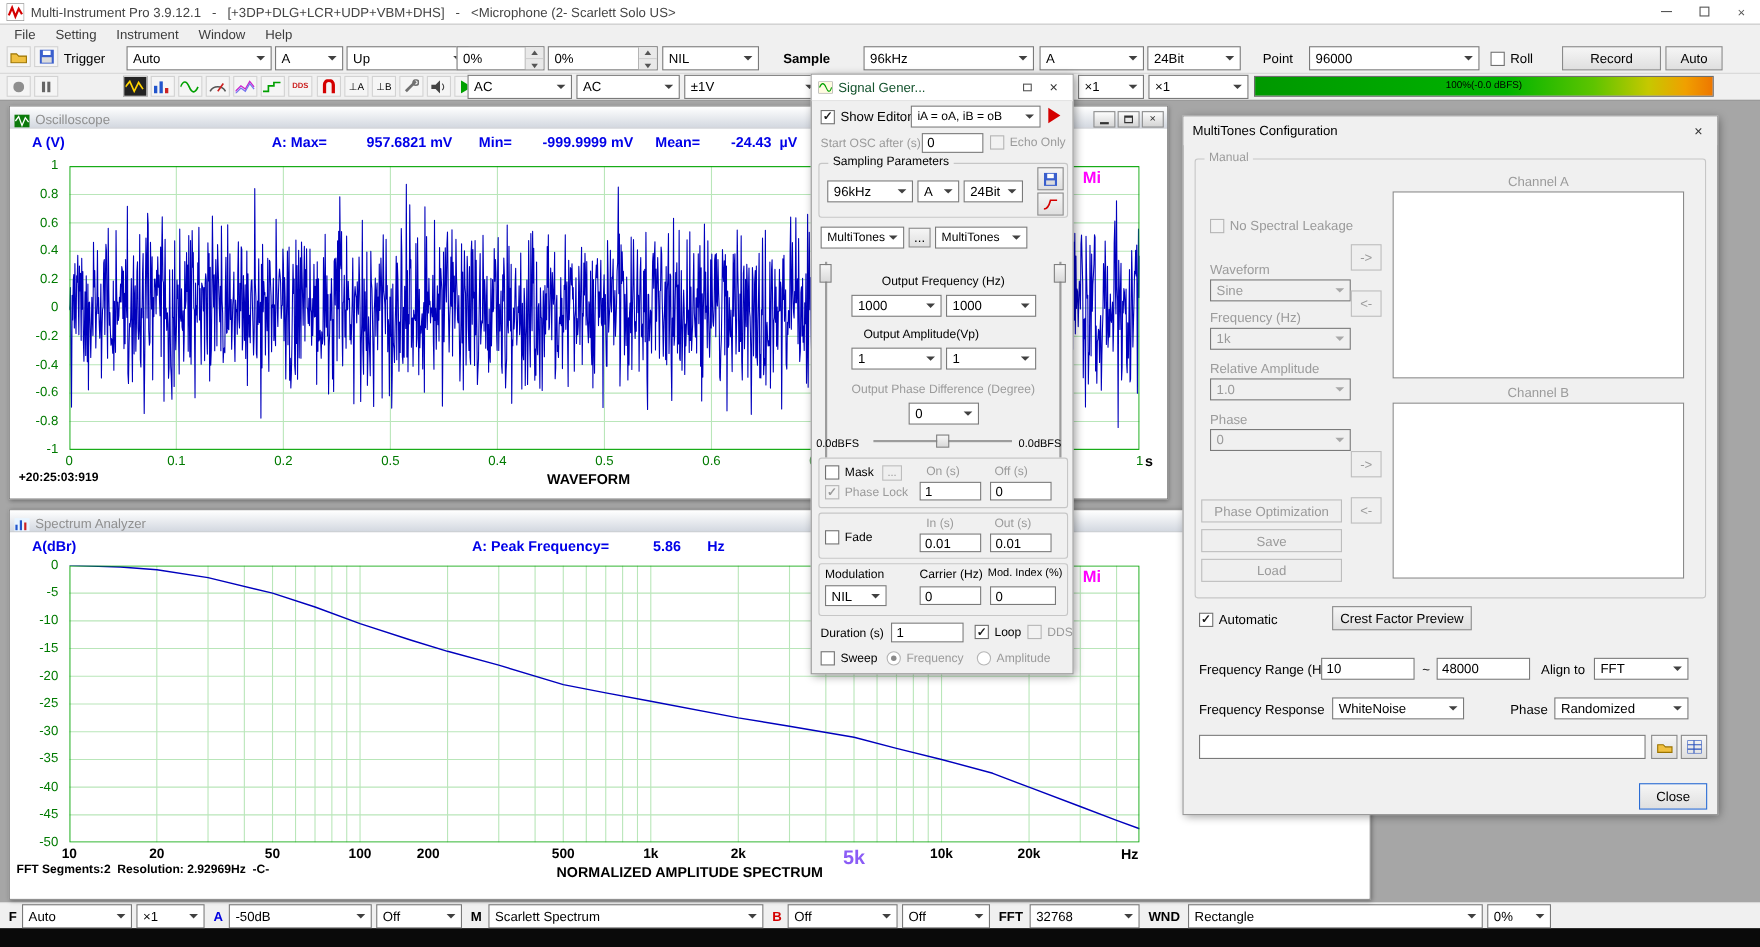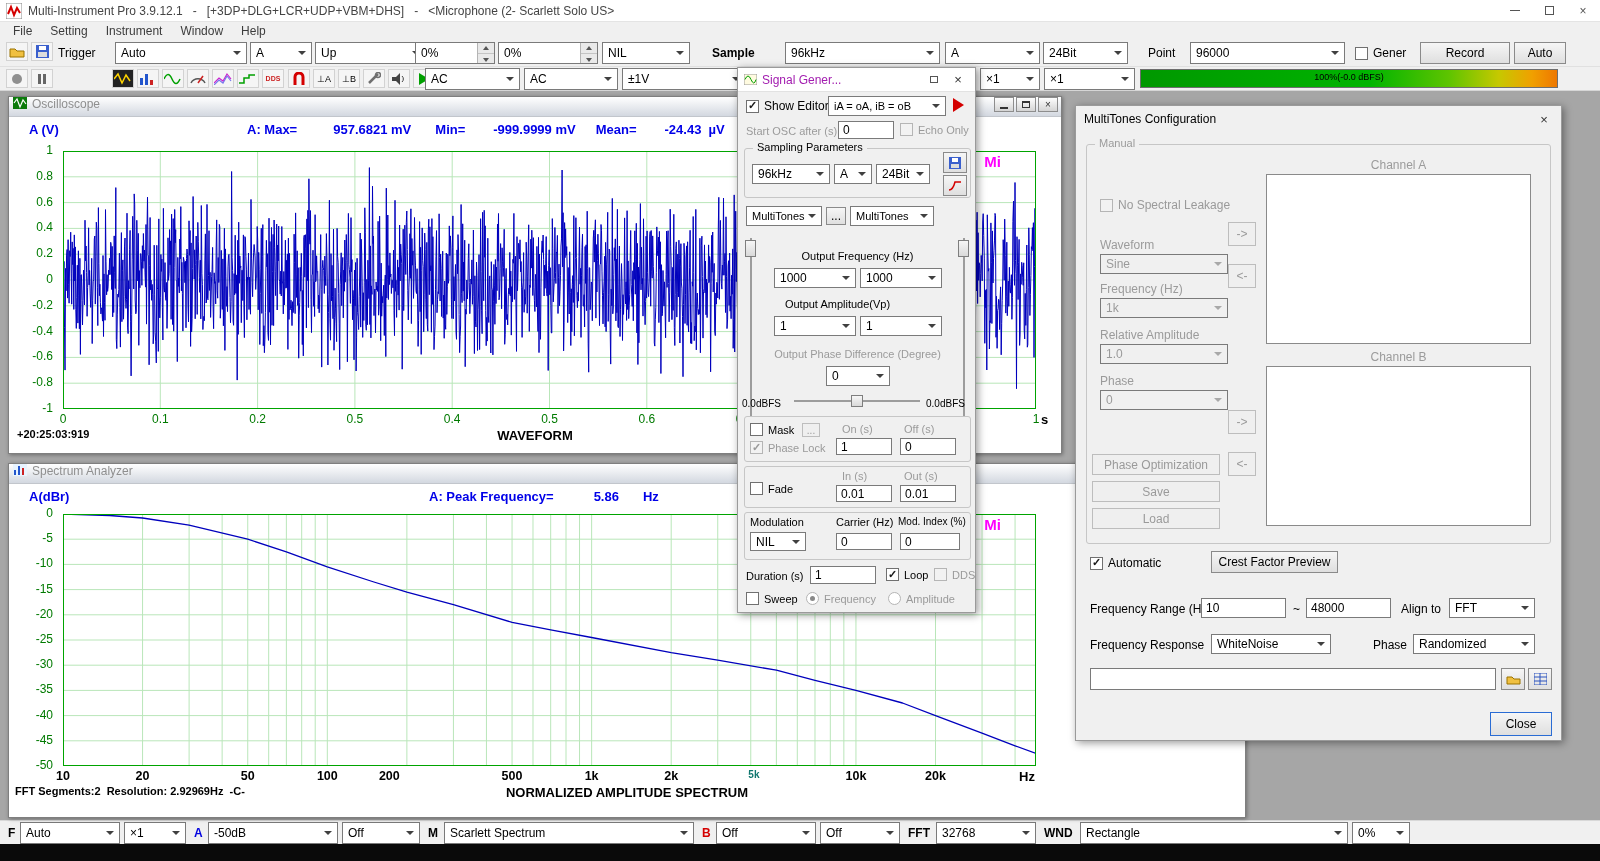--- a/index.html
+++ b/index.html
@@ -47,21 +47,21 @@
   
   .tb-icon{width:22px;height:19px;border:1px solid #d2d2d2;background:#f5f5f5;display:flex;align-items:center;justify-content:center;font-size:10px;flex:none}
   .icon-row{position:absolute;top:2px;display:flex;gap:3px}
   
   #meter{position:absolute;left:1140px;top:2px;width:418px;height:19px;border:1px solid #6e6e6e;
     background:linear-gradient(90deg,#009800 0%,#00b400 55%,#5ec400 74%,#c6c800 86%,#f0a000 94%,#ee7700 100%)}
   #meter .mtext{position:absolute;left:0;right:0;top:2px;text-align:center;font-size:9px;color:#000}
   
   #mdi{position:absolute;left:0;top:91px;width:1600px;height:729px;background:#a6a6a6}
   .win{position:absolute;background:#f0f0f0;border:1px solid #7f7f7f;box-shadow:1px 1px 4px rgba(0,0,0,.35)}
-  .win-tb{height:20px;background:linear-gradient(#ffffff,#d3d8e0);display:flex;align-items:flex-start;padding:0 3px 0 4px;border-bottom:1px solid #c2c6cc}
+  .win-tb{height:20px;background:linear-gradient(#ffffff,#d3d8e0);display:flex;align-items:flex-end;padding:0 3px 0 4px;border-bottom:1px solid #c2c6cc}
   .win-tb .wt{color:#8f8f8f;font-size:12px;margin-left:5px}
   .win-btns{margin-left:auto;display:flex;gap:2px}
   .wbtn{width:20px;height:15px;background:linear-gradient(#fdfdfd,#d4d4d4);border:1px solid #8d8d8d;display:flex;align-items:center;justify-content:center;font-size:10px;color:#333}
   .wbtn .mingl{width:8px;height:2px;background:#333;margin-top:6px}
   .wbtn .maxgl{width:8px;height:7px;border:1px solid #333;border-top-width:2px}
   .win-body{position:relative;background:#fff;overflow:hidden}
   .graph-header{position:absolute;left:0;top:0;width:100%;height:26px}
   .ch-label{position:absolute;top:5px;color:#0000e8;font-weight:bold;font-size:13px}
   .stats{position:absolute;top:5px;color:#0000e8;font-weight:bold;font-size:13px;white-space:pre}
   .stats span{white-space:pre}
@@ -176,21 +176,21 @@
     </div>
   <div class="dd" style="left:1043px;top:2px;width:85px">
       <span class="txt">24Bit</span>
     </div>
   <span class="tb-lbl" style="left:1148px">Point</span>
   <div class="dd" style="left:1190px;top:2px;width:155px">
       <span class="txt">96000</span>
     </div>
   <span class="cb" style="left:1355px;top:6px">
     <span class="box"></span>
-      <span>Gener</span>
+      <span>Roll</span>
   </span>
   <div class="btn" style="left:1420px;top:2px;width:90px;height:22px">
       <span>Record</span>
     </div>
   <div class="btn" style="left:1514px;top:2px;width:52px;height:22px">
       <span>Auto</span>
     </div>
 </div>
 
 <div id="toolbar2">
@@ -457,33 +457,33 @@
       <span class="tick" style="position: absolute; left: 0px; width: 44px; text-align: right; top: 248.8px; color: rgb(0, 122, 0); font-size: 12px;">-45</span>
       <span class="tick" style="position: absolute; left: 0px; width: 44px; text-align: right; top: 274px; color: rgb(0, 122, 0); font-size: 12px;">-50</span>
       <span class="tick" style="position: absolute; width: 56px; text-align: center; left: 26px; top: 285px; color: rgb(0, 0, 0); font-weight: bold; font-size: 12.5px;">10</span>
       <span class="tick" style="position: absolute; width: 56px; text-align: center; left: 105.566px; top: 285px; color: rgb(0, 0, 0); font-weight: bold; font-size: 12.5px;">20</span>
       <span class="tick" style="position: absolute; width: 56px; text-align: center; left: 210.747px; top: 285px; color: rgb(0, 0, 0); font-weight: bold; font-size: 12.5px;">50</span>
       <span class="tick" style="position: absolute; width: 56px; text-align: center; left: 290.313px; top: 285px; color: rgb(0, 0, 0); font-weight: bold; font-size: 12.5px;">100</span>
       <span class="tick" style="position: absolute; width: 56px; text-align: left; left: 369.879px; top: 285px; color: rgb(0, 0, 0); font-weight: bold; font-size: 12.5px;">200</span>
       <span class="tick" style="position: absolute; width: 56px; text-align: center; left: 475.06px; top: 285px; color: rgb(0, 0, 0); font-weight: bold; font-size: 12.5px;">500</span>
       <span class="tick" style="position: absolute; width: 56px; text-align: center; left: 554.626px; top: 285px; color: rgb(0, 0, 0); font-weight: bold; font-size: 12.5px;">1k</span>
       <span class="tick" style="position: absolute; width: 56px; text-align: center; left: 634.192px; top: 285px; color: rgb(0, 0, 0); font-weight: bold; font-size: 12.5px;">2k</span>
-      <span class="tick" style="position: absolute; width: 56px; text-align: left; left: 739.373px; top: 285px; color: #0f766e; font-weight: bold; font-size: 10px;">5k</span>
+      <span class="tick" style="position: absolute; width: 56px; text-align: center; left: 739.373px; top: 285px; color: #8b5cf6; font-weight: bold; font-size: 18px;">5k</span>
       <span class="tick" style="position: absolute; width: 56px; text-align: center; left: 818.939px; top: 285px; color: rgb(0, 0, 0); font-weight: bold; font-size: 12.5px;">10k</span>
       <span class="tick" style="position: absolute; width: 56px; text-align: center; left: 898.505px; top: 285px; color: rgb(0, 0, 0); font-weight: bold; font-size: 12.5px;">20k</span>
     </div>
 </div>
 
 <div class="dlg" style="left:737px;top:67px;width:239px;height:546px;z-index:50">
   <div class="dlg-tb">
     <svg width="13" height="11">
         <rect width="13" height="11" fill="#fffbe0" stroke="#999"></rect>
         <path d="M1,5.5 q3,-7 6,0 q3,7 5,0" fill="none" stroke="#00a000"></path>
       </svg>
-    <span class="dt" style="color:#a21caf">Signal Gener...</span>
+    <span class="dt" style="color:#14532d">Signal Gener...</span>
     <span class="dlg-x" style="margin-left:auto;width:22px">
         <span style="width:8px;height:7px;border:1px solid #555;display:inline-block"></span>
       </span>
     <span class="dlg-x" style="margin-left:0">×</span>
   </div>
   <div style="position:relative;height:520px">
     <span class="cb on" style="left:8px;top:7px">
         <span class="box"></span>
         <span>Show Editor</span>
       </span>

